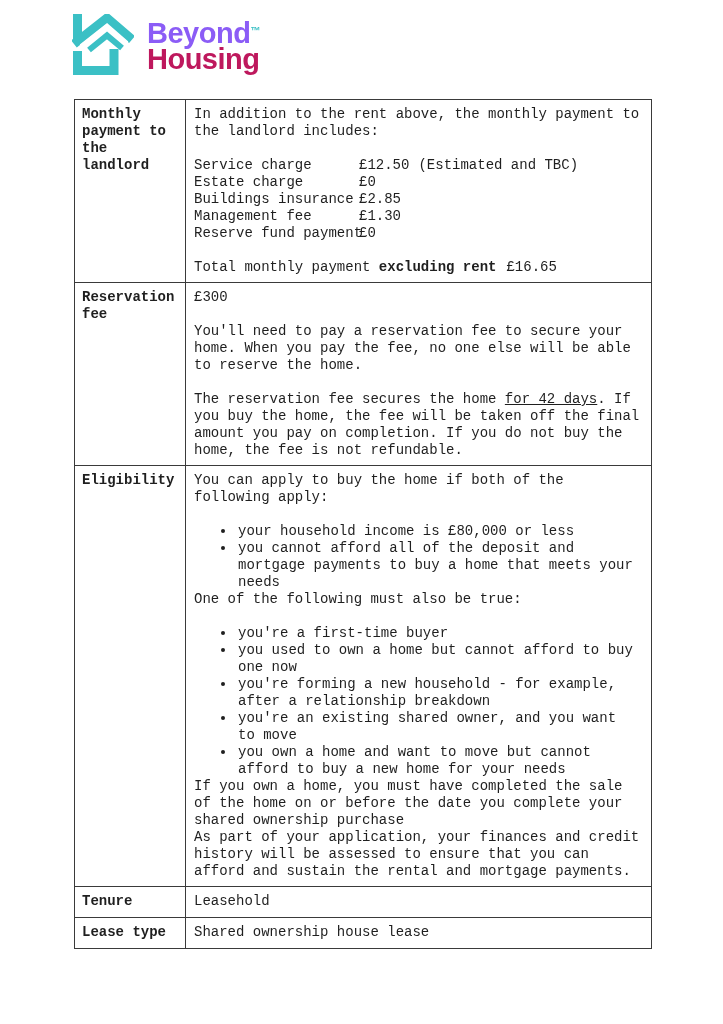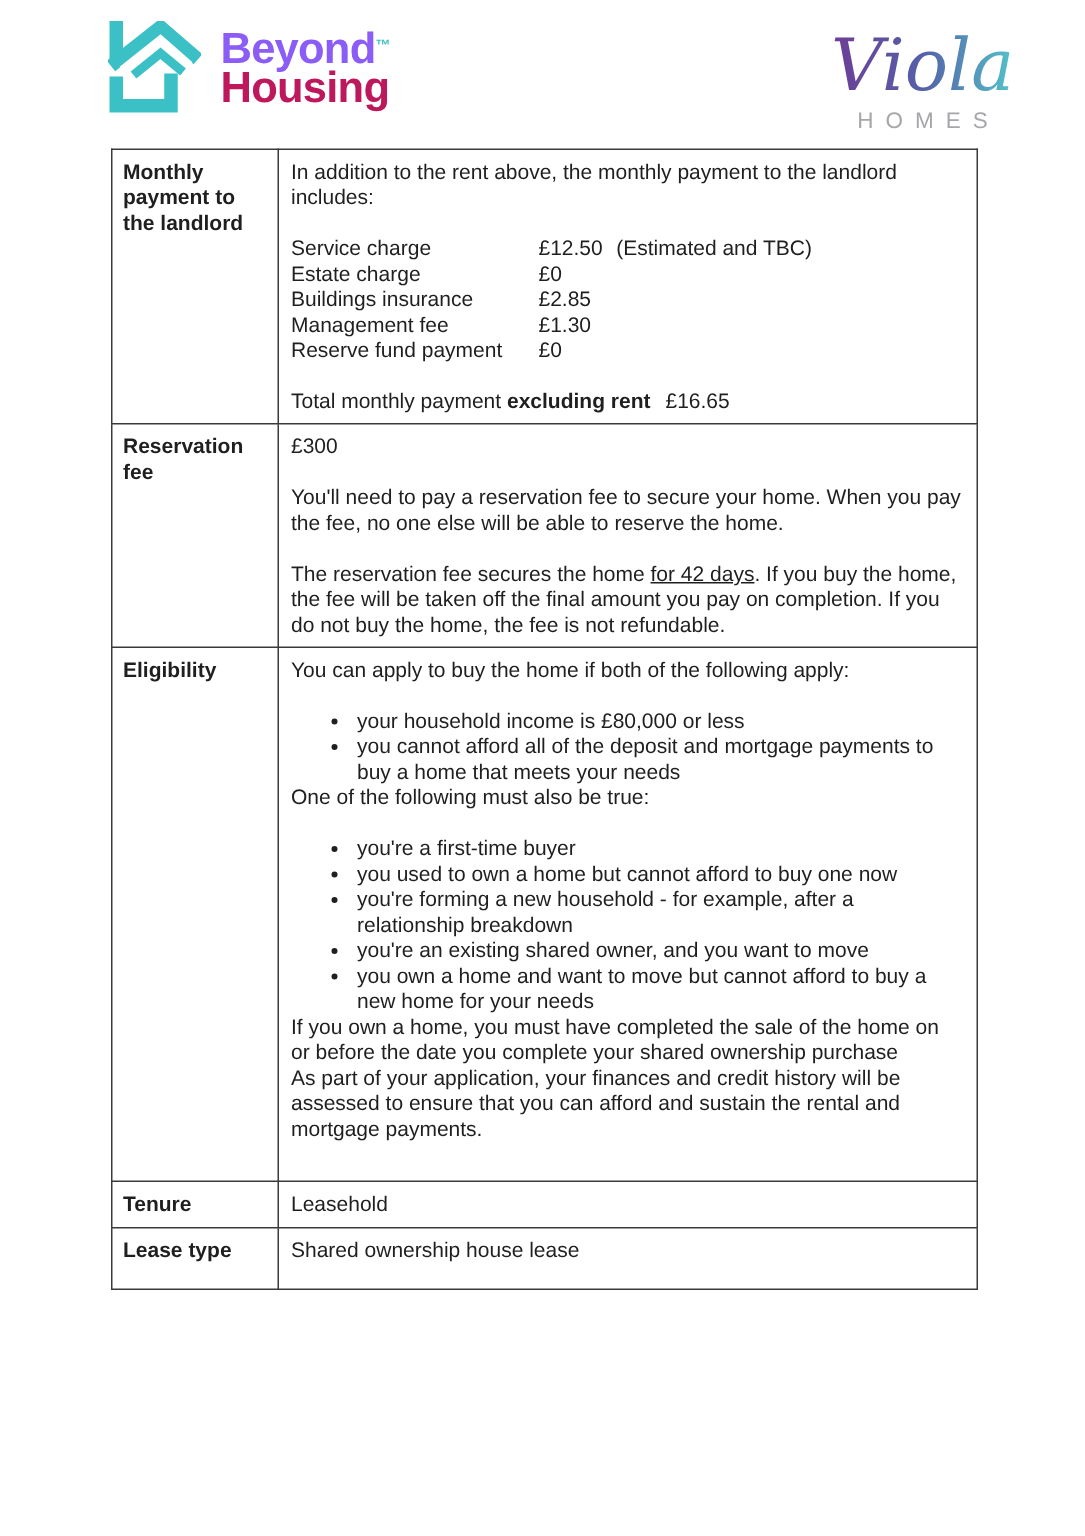--- a/index.html
+++ b/index.html
@@ -29,20 +29,21 @@
   table.keyinfo {
     position:absolute; left:74px; top:99px;
     width:578px;
     border-collapse:collapse;
     table-layout:fixed;
     font-size:14px; line-height:17px;
   }
   .keyinfo td {
     border:1px solid #3a3a3a;
     vertical-align:top;
+    font-family:Liberation Mono, monospace;
   }
   td.label-cell { width:111px; font-weight:bold; padding:6px 6px 6px 7px; }
   td.content-cell { padding:6px 10px 6px 8px; }
 
   .gap-line { height:17px; }
   .charge-row { white-space:nowrap; }
   .charge-name { display:inline-block; width:165px; }
   .charge-note { margin-left:9px; }
   .total-amount { margin-left:10px;margin-top:18px; }
   b { font-weight:bold; }
@@ -68,33 +69,20 @@
       <path d="M17 36 L35 21.5 L50 34" fill="none" stroke="#3bc0c5" stroke-width="6"></path>
     </svg>
     <div class="beyond-words">
       <div>
         <span class="beyond-word1">Beyond</span><span class="beyond-tm">™</span>
       </div>
       <div class="beyond-word2">Housing</div>
     </div>
   </div>
 
-  <div class="viola-logo">
-    <svg class="viola-svg" width="150" height="68" viewBox="0 0 150 68" xmlns="http://www.w3.org/2000/svg" aria-hidden="true">
-      <defs>
-        <linearGradient id="violaGrad" x1="0" y1="0" x2="1" y2="0">
-          <stop offset="0" stop-color="#6c3d96"></stop>
-          <stop offset="0.5" stop-color="#5560a8"></stop>
-          <stop offset="1" stop-color="#54c2c9"></stop>
-        </linearGradient>
-      </defs>
-      <text x="14" y="52" font-family="DejaVu Serif, serif" font-style="italic" font-size="48" fill="url(#violaGrad)">Viola</text>
-    </svg>
-    <div class="viola-homes">HOMES</div>
-  </div>
 
   <table class="keyinfo">
     <tbody>
 
       <tr style="height:181px;">
         <td class="label-cell">Monthly payment to the landlord</td>
         <td class="content-cell">
           <div>In addition to the rent above, the monthly payment to the landlord includes:</div>
           <div class="gap-line"></div>
           <div class="charge-row">
@@ -152,21 +140,21 @@
           <div>If you own a home, you must have completed the sale of the home on or before the date you complete your shared ownership purchase</div>
           <div>As part of your application, your finances and credit history will be assessed to ensure that you can afford and sustain the rental and mortgage payments.</div>
         </td>
       </tr>
 
       <tr style="height:31px;">
         <td class="label-cell">Tenure</td>
         <td class="content-cell">Leasehold</td>
       </tr>
 
-      <tr style="height:41px;">
+      <tr style="height:31px;">
         <td class="label-cell">Lease type</td>
         <td class="content-cell">Shared ownership house lease</td>
       </tr>
 
 
     </tbody>
   </table>
 </div>
 
 </body></html>

